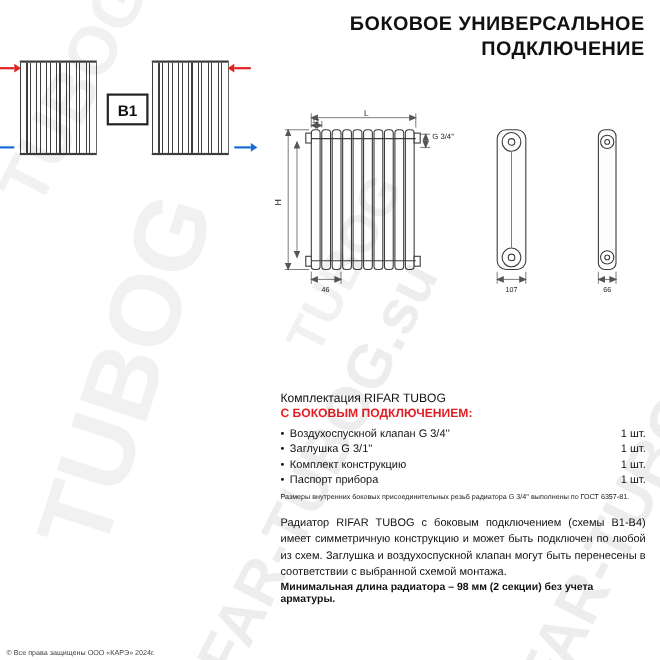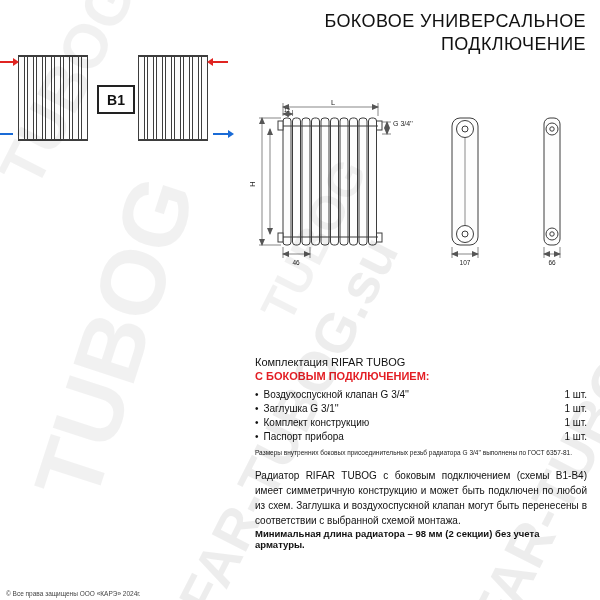--- a/index.html
+++ b/index.html
@@ -9,21 +9,21 @@
   
   .wm{position:absolute;z-index:4;font-weight:bold;color:#000;pointer-events:none;
       white-space:nowrap;transform-origin:0 0;}
   .wm1{left:14px;top:480px;font-size:92px;opacity:.05;transform:rotate(-72deg);}
   .wm2{left:140px;top:645px;font-size:56px;opacity:.065;transform:rotate(-63deg);}
   .wm3{left:430px;top:665px;font-size:58px;opacity:.065;transform:rotate(-63deg);}
   .wm4{left:250px;top:305px;font-size:48px;opacity:.05;transform:rotate(-63deg);}
   .wm5{left:-15px;top:165px;font-size:62px;opacity:.05;transform:rotate(-63deg);}
 
   
-  .title{position:absolute;top:10px;right:14px;text-align:right;font-weight:normal;
+  .title{position:absolute;top:10px;right:14px;text-align:right;font-weight:bold;
          font-size:18px;line-height:1.28;letter-spacing:.4px;z-index:2;}
 
   
   .schemes{position:absolute;left:0;top:55px;width:245px;z-index:2;}
   .scheme-row{position:relative;height:86px;margin-bottom:39px;}
   .radiator{position:absolute;top:0;height:86px;width:70px;box-sizing:border-box;
     background:repeating-linear-gradient(90deg,#3d3d3d 0 1px,#fcfcfc 1px 6px,#3d3d3d 6px 7px,#ffffff 7px 9px);
     border-top:2px solid #3d3d3d;border-bottom:2px solid #3d3d3d;}
   .rad-left{left:18px;} .rad-right{left:138px;}
   .scheme-label{position:absolute;left:97px;top:30px;width:34px;height:25px;border:2px solid #222;

